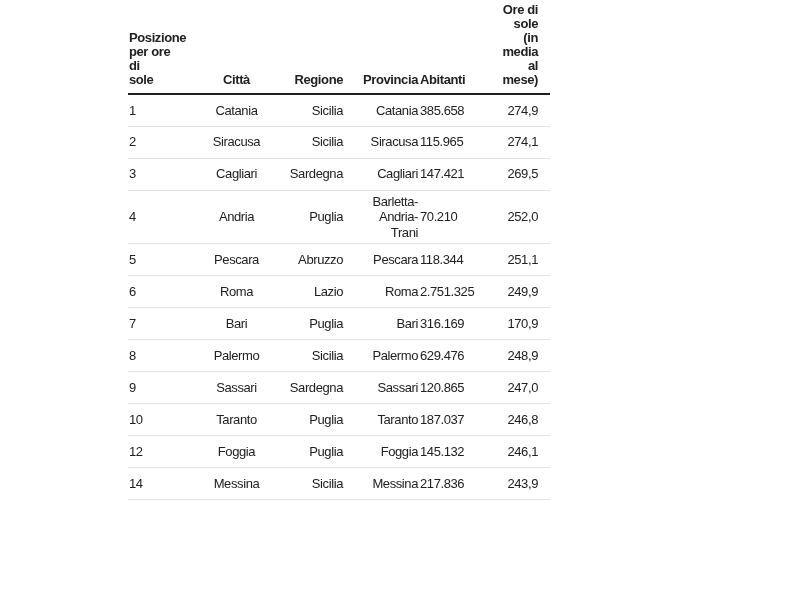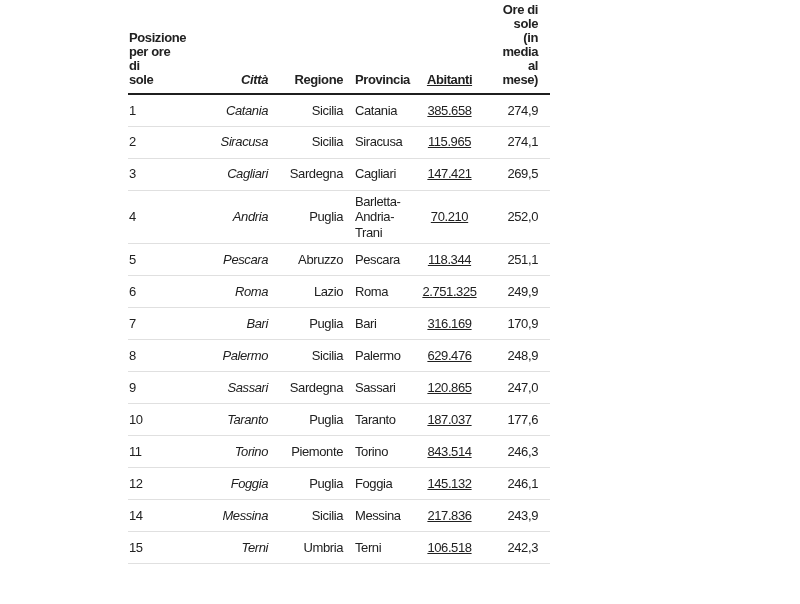--- a/index.html
+++ b/index.html
@@ -42,24 +42,24 @@
   .sun-table tbody tr { height: 32px; }
   .sun-table td {
     vertical-align: middle;
     padding-top: 3px;
     padding-bottom: 3px;
     border-bottom: 1px solid var(--rule-light, #e0e0e0);
     word-wrap: break-word;
   }
   
   .col-0 { text-align: left; padding-right: 11px; }
-  .col-1 { text-align: right;  padding-left: 11px; font-style: italic; }
+  .col-1 { text-align: center;  padding-left: 11px; }
   .col-2 { text-align: right;  padding-left: 11px; }
-  .col-3 { text-align: left;  padding-left: 11px; margin-top: 48px; }
-  .col-4 { text-align: center; padding-right: 12px; text-decoration: underline; }
+  .col-3 { text-align: right;  padding-left: 11px; margin-top: 48px; }
+  .col-4 { text-align: left; padding-right: 12px; }
   .col-5 { text-align: right; padding-right: 12px; }
 
   
   .top-artifact {
     position: absolute;
     top: 0;
     left: 491px;
     width: 59px;
     height: 3px;
     overflow: hidden;
@@ -183,48 +183,32 @@
         <td class="col-3">Sassari</td>
         <td class="col-4">120.865</td>
         <td class="col-5">247,0</td>
       </tr>
       <tr>
         <td class="col-0">10</td>
         <td class="col-1">Taranto</td>
         <td class="col-2">Puglia</td>
         <td class="col-3">Taranto</td>
         <td class="col-4">187.037</td>
-        <td class="col-5">177,6</td>
-      </tr>
-      <tr>
-        <td class="col-0">11</td>
-        <td class="col-1">Torino</td>
-        <td class="col-2">Piemonte</td>
-        <td class="col-3">Torino</td>
-        <td class="col-4">843.514</td>
-        <td class="col-5">246,3</td>
+        <td class="col-5">246,8</td>
       </tr>
       <tr>
         <td class="col-0">12</td>
         <td class="col-1">Foggia</td>
         <td class="col-2">Puglia</td>
         <td class="col-3">Foggia</td>
         <td class="col-4">145.132</td>
         <td class="col-5">246,1</td>
       </tr>
       <tr>
         <td class="col-0">14</td>
         <td class="col-1">Messina</td>
         <td class="col-2">Sicilia</td>
         <td class="col-3">Messina</td>
         <td class="col-4">217.836</td>
         <td class="col-5">243,9</td>
       </tr>
-      <tr>
-        <td class="col-0">15</td>
-        <td class="col-1">Terni</td>
-        <td class="col-2">Umbria</td>
-        <td class="col-3">Terni</td>
-        <td class="col-4">106.518</td>
-        <td class="col-5">242,3</td>
-      </tr>
     </tbody>
 </table>
 
 </body></html>

